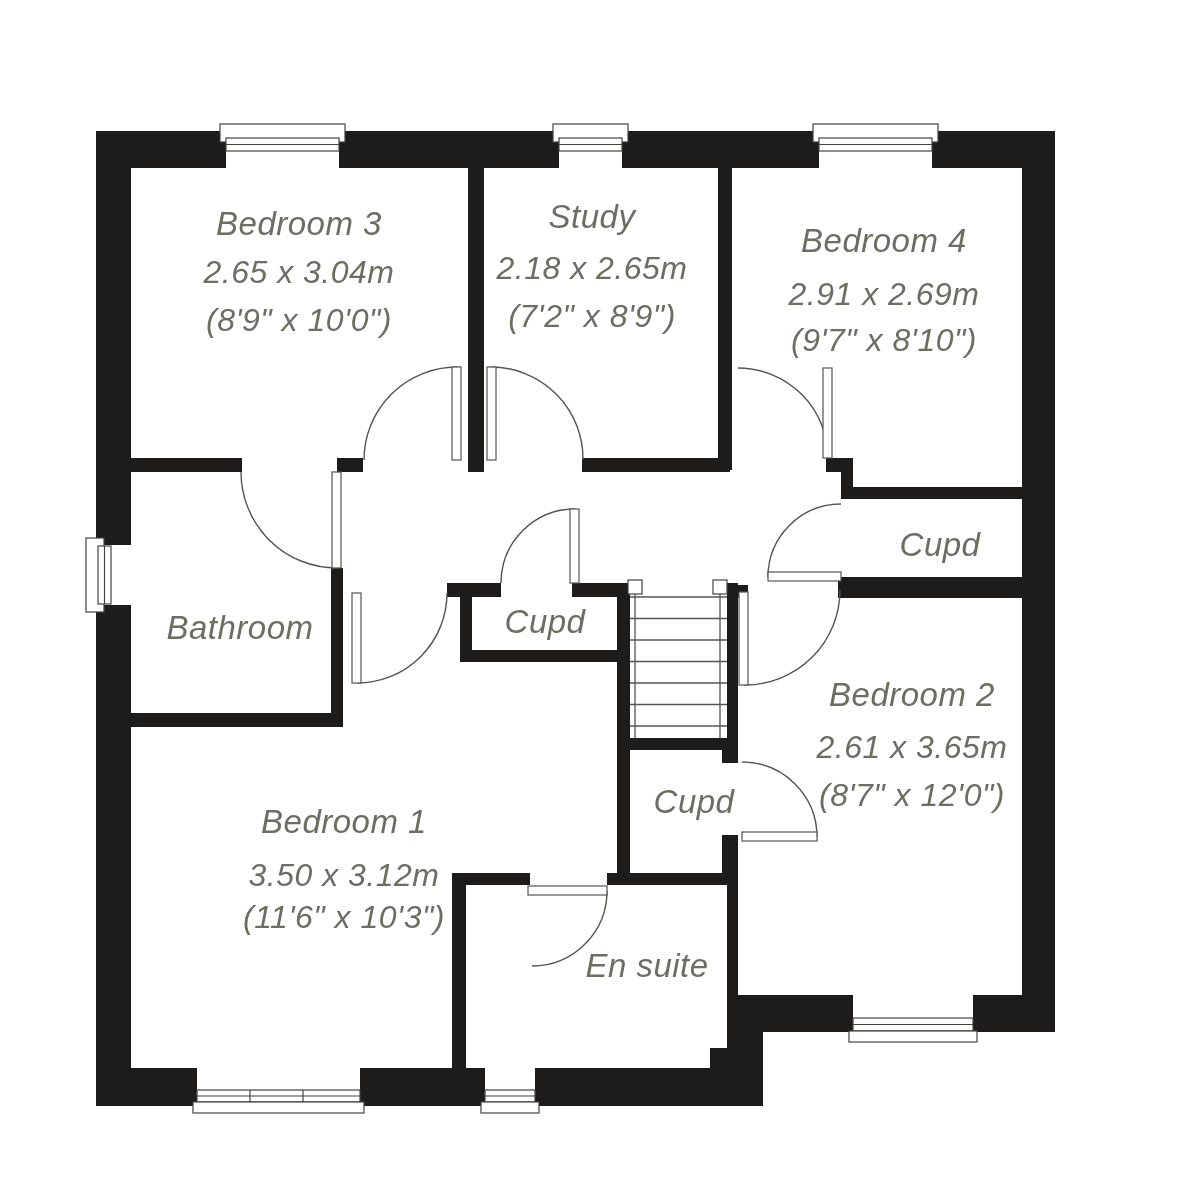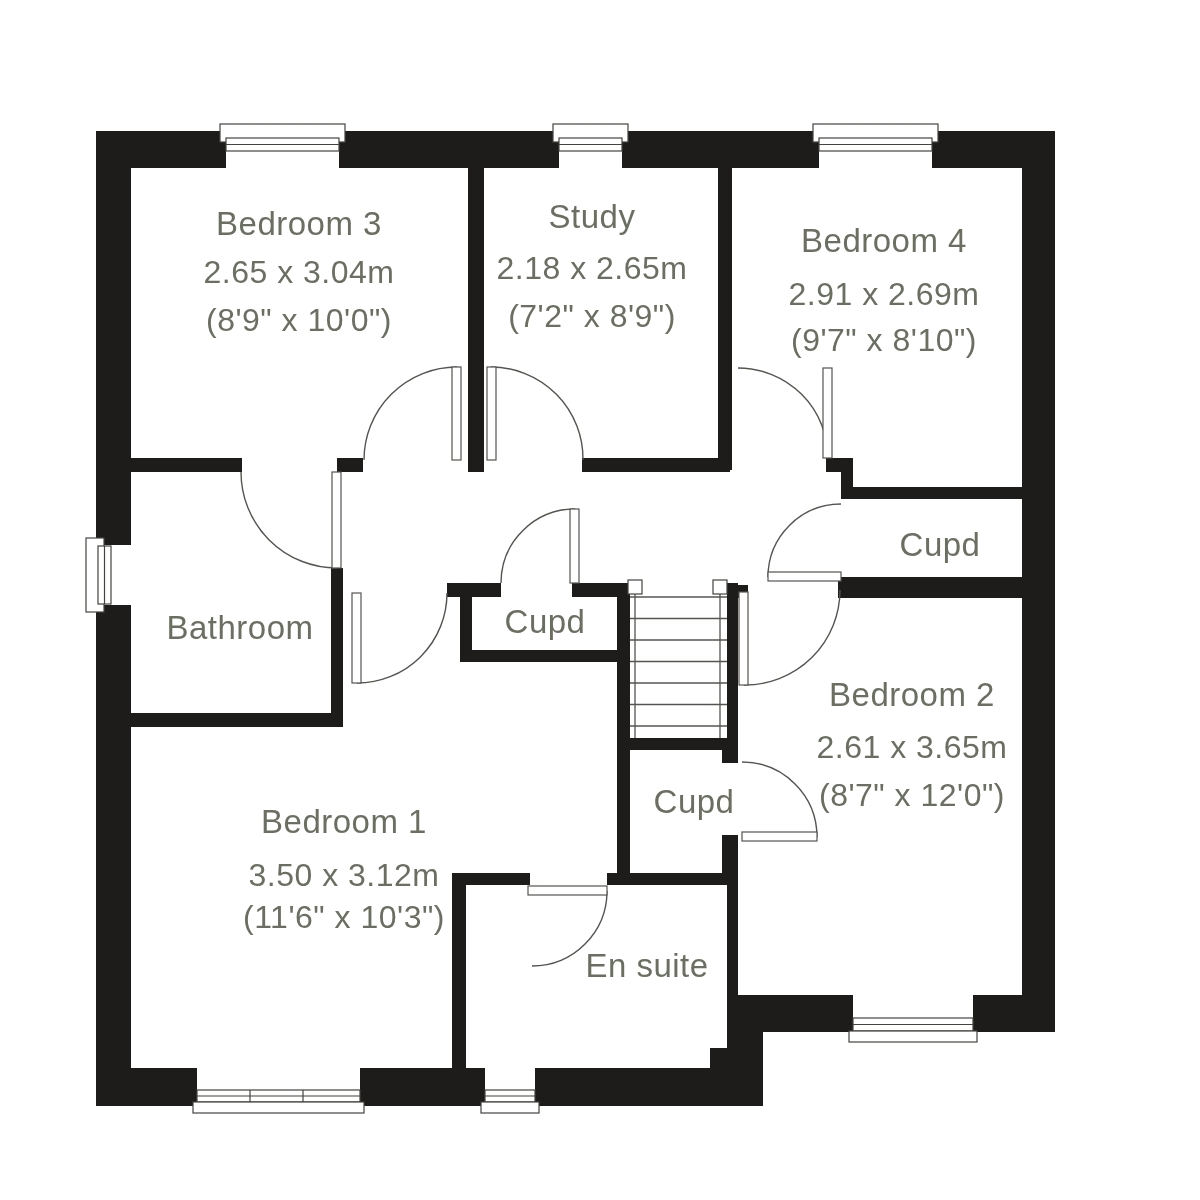--- a/index.html
+++ b/index.html
@@ -1,16 +1,16 @@
 <!DOCTYPE html>
 <html><head>
 <meta charset="utf-8">
 <style>
   html,body{margin:0;padding:0;background:#ffffff;}
-  .page{position:relative;width:1200px;height:1188px;background:#ffffff;overflow:hidden;}
+  .page{position:relative;width:1200px;height:1188px;background:#ffffff;overflow:hidden;font-style:italic;}
   svg{display:block;}
   .room-name, .room-dim{
     font-family:"Liberation Sans", sans-serif;
     fill:#6b6f62;
     text-anchor:middle;
     paint-order:stroke;
     stroke:#ffffff;
     stroke-width:3px;
     letter-spacing:0.5px;
   }

